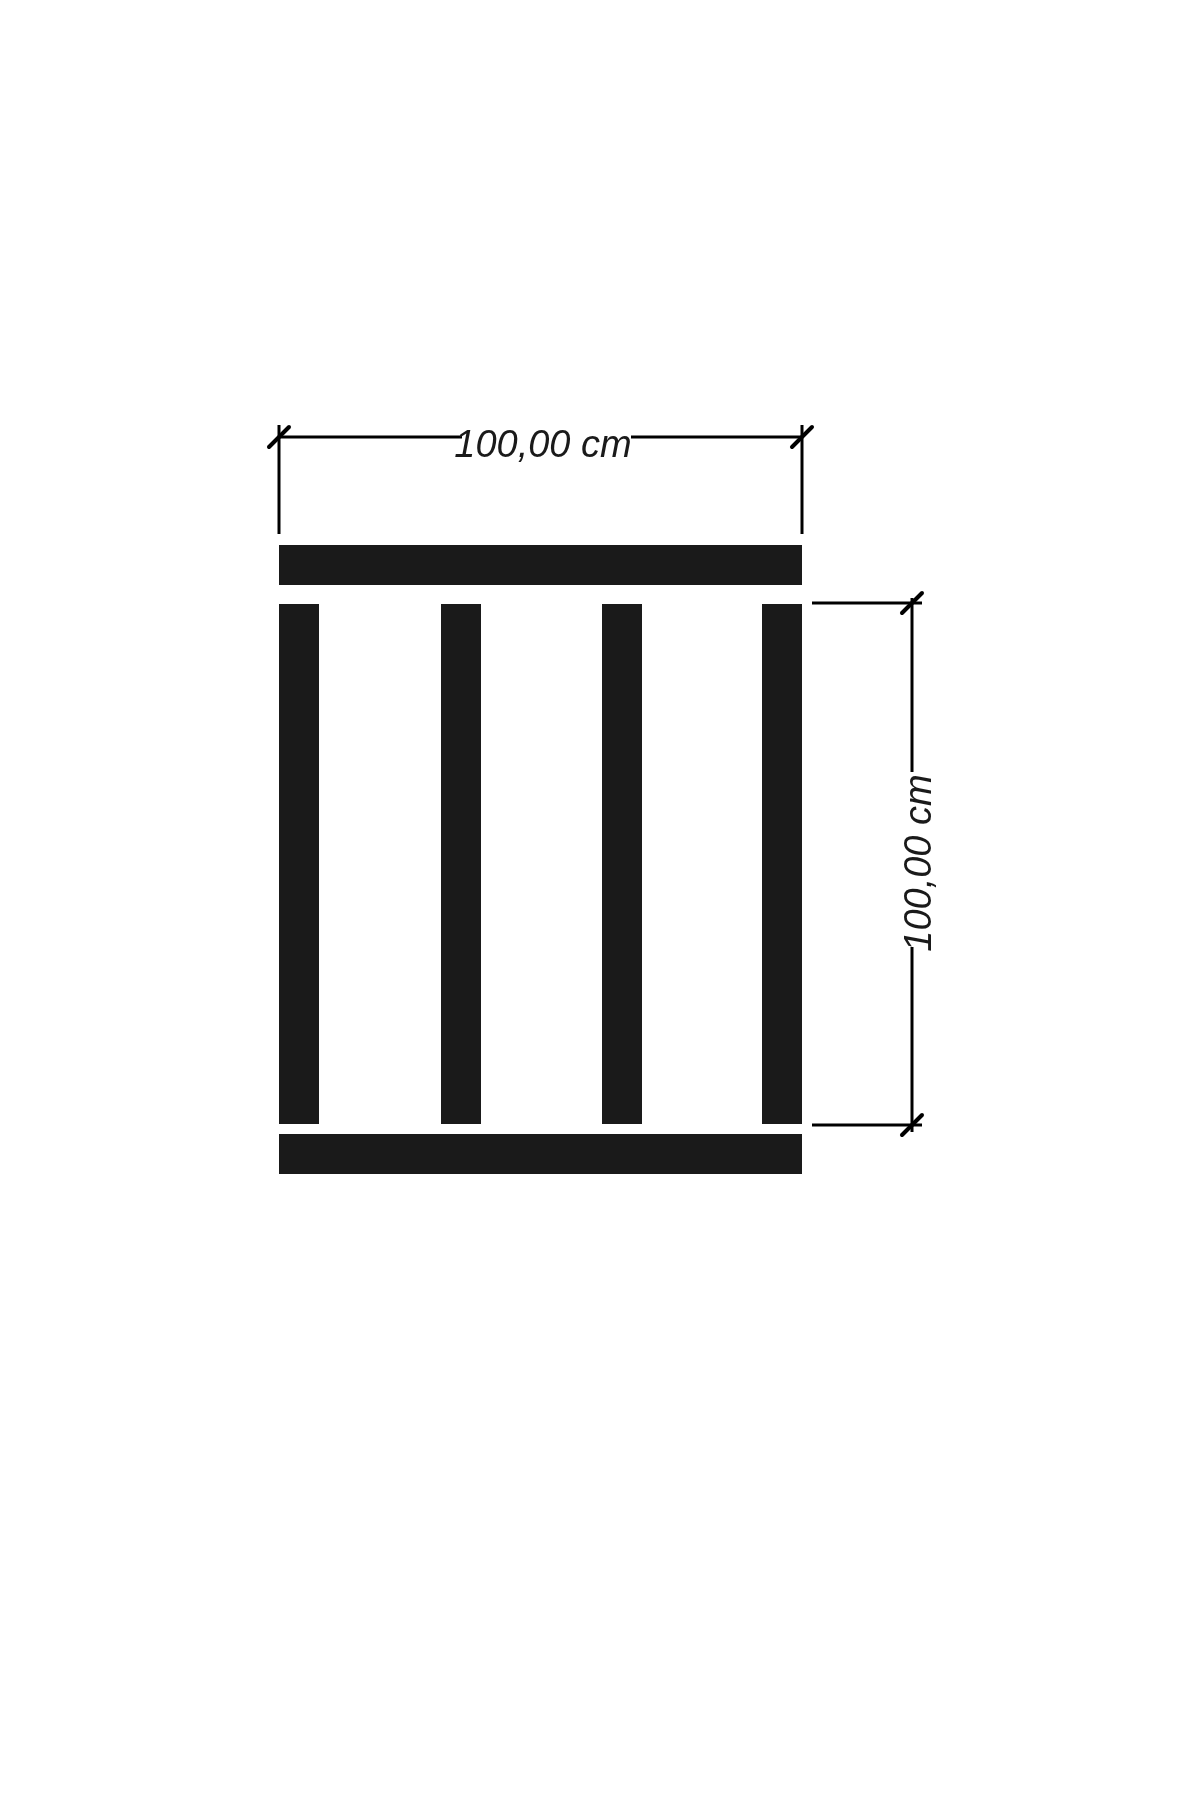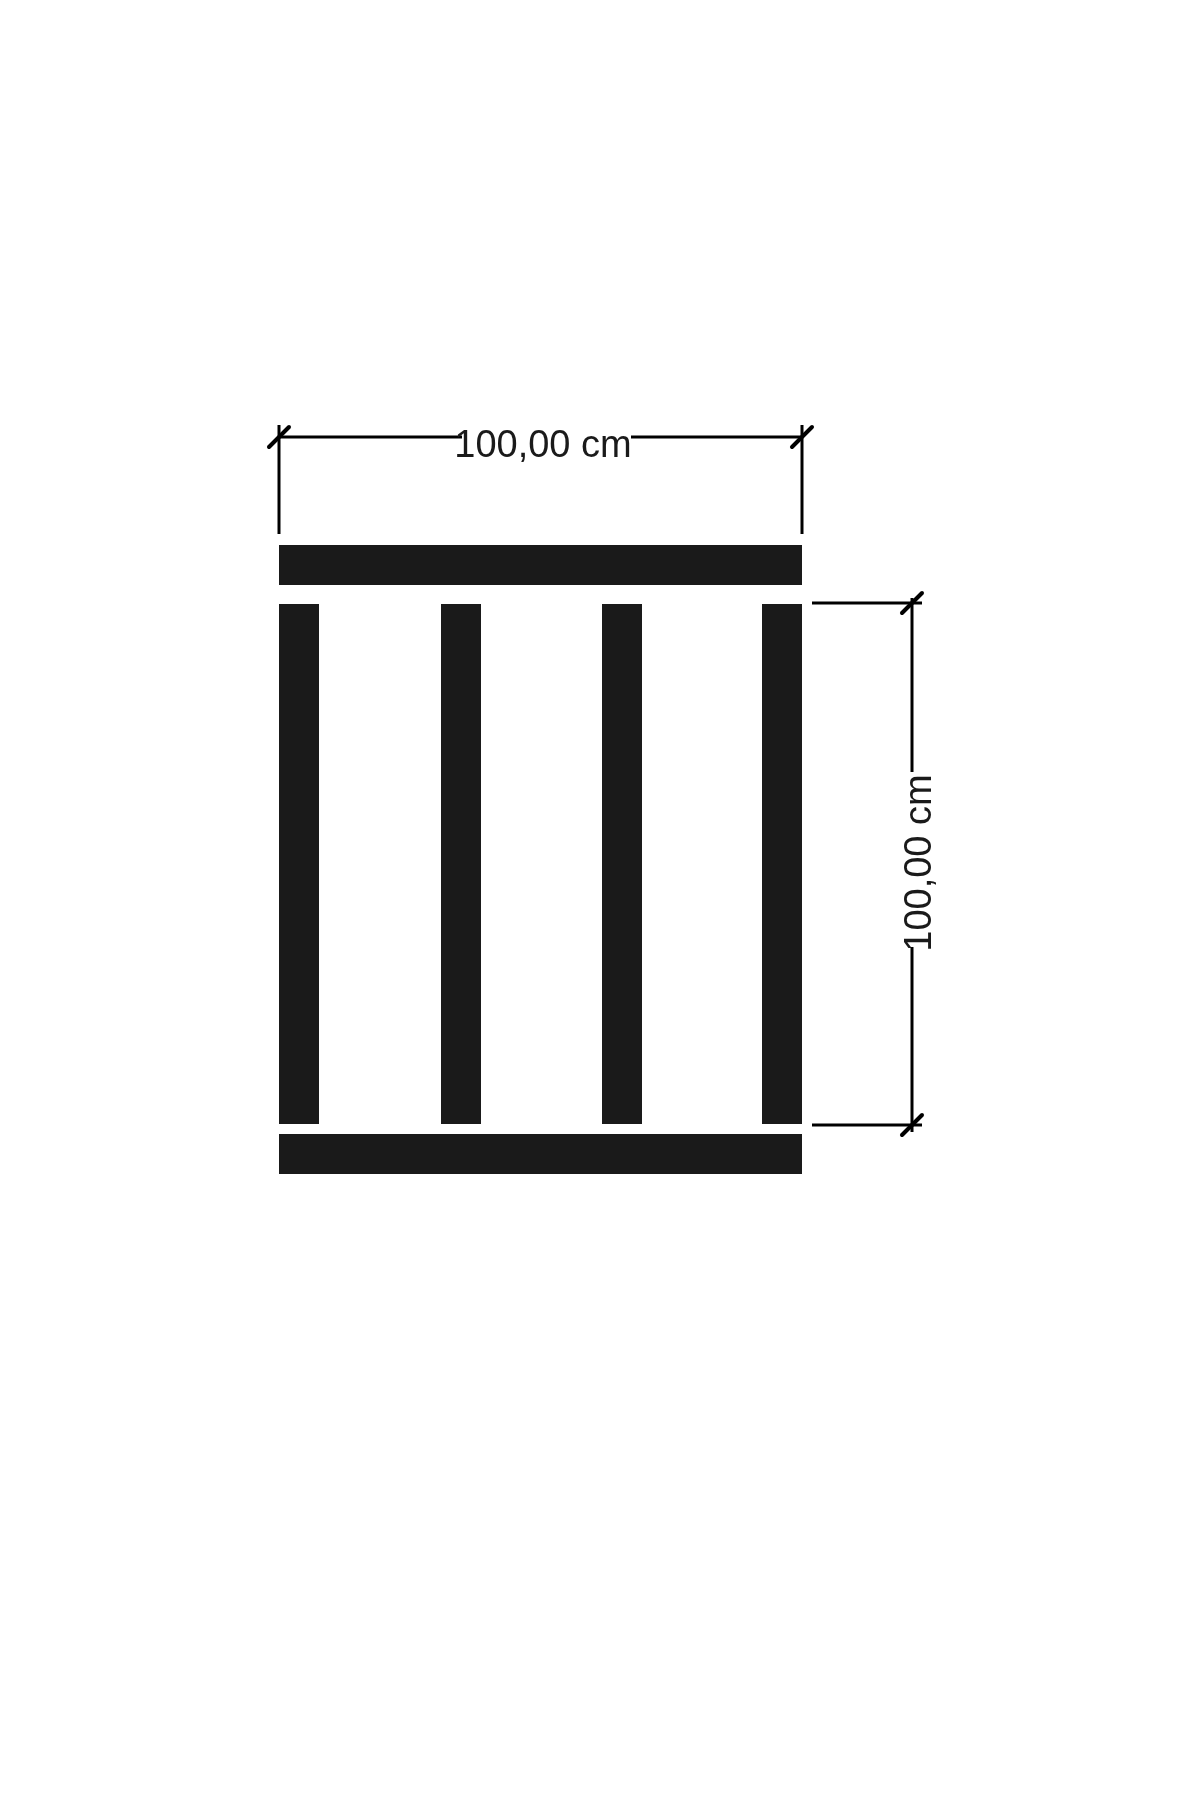--- a/index.html
+++ b/index.html
@@ -7,20 +7,21 @@
       padding: 0;
       background: #ffffff;
     }
     .page {
       position: relative;
       width: 1200px;
       height: 1800px;
       background: #ffffff;
       overflow: hidden;
       font-family: "Liberation Sans", sans-serif;
+      font-style: italic;
     }
     svg.drawing {
       display: block;
       width: 1200px;
       height: 1800px;
     }
     svg.drawing text {
       font-family: "Liberation Sans", sans-serif;
       font-size: 38px;
     }

